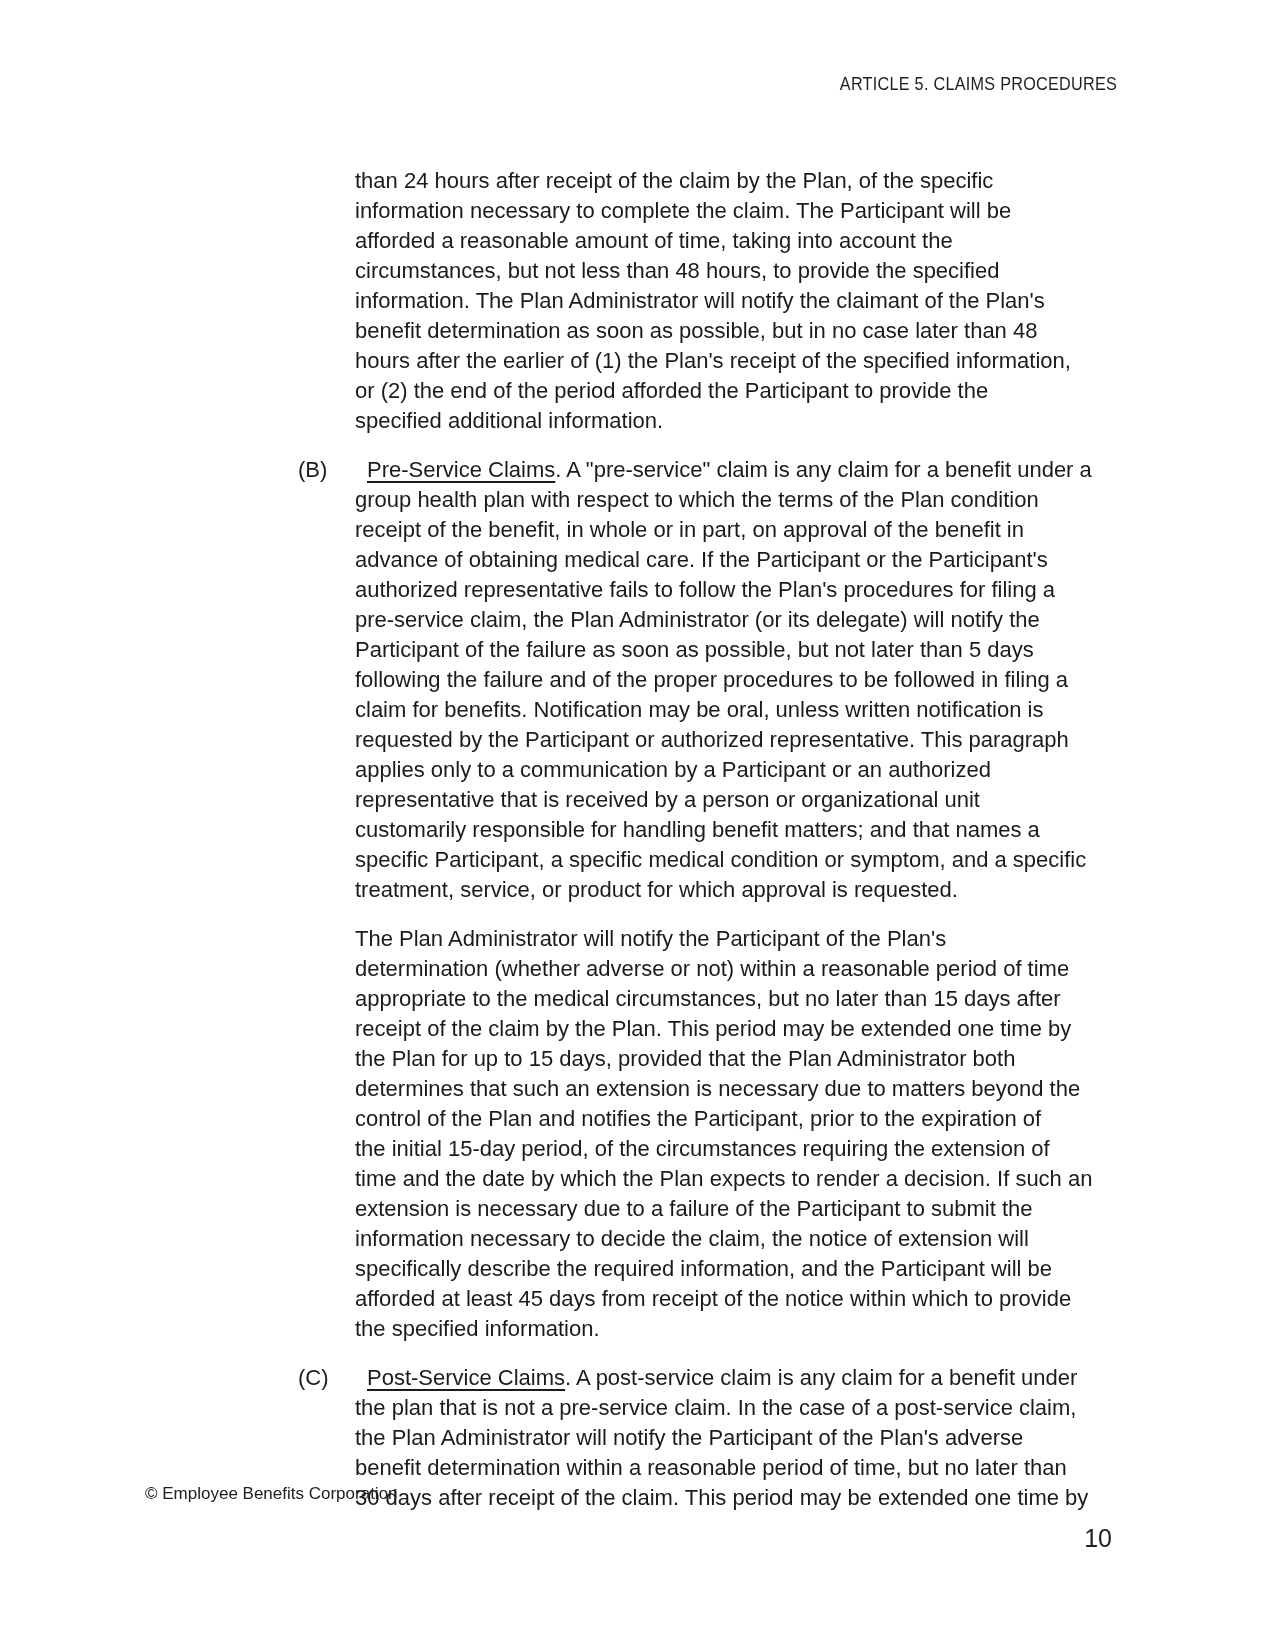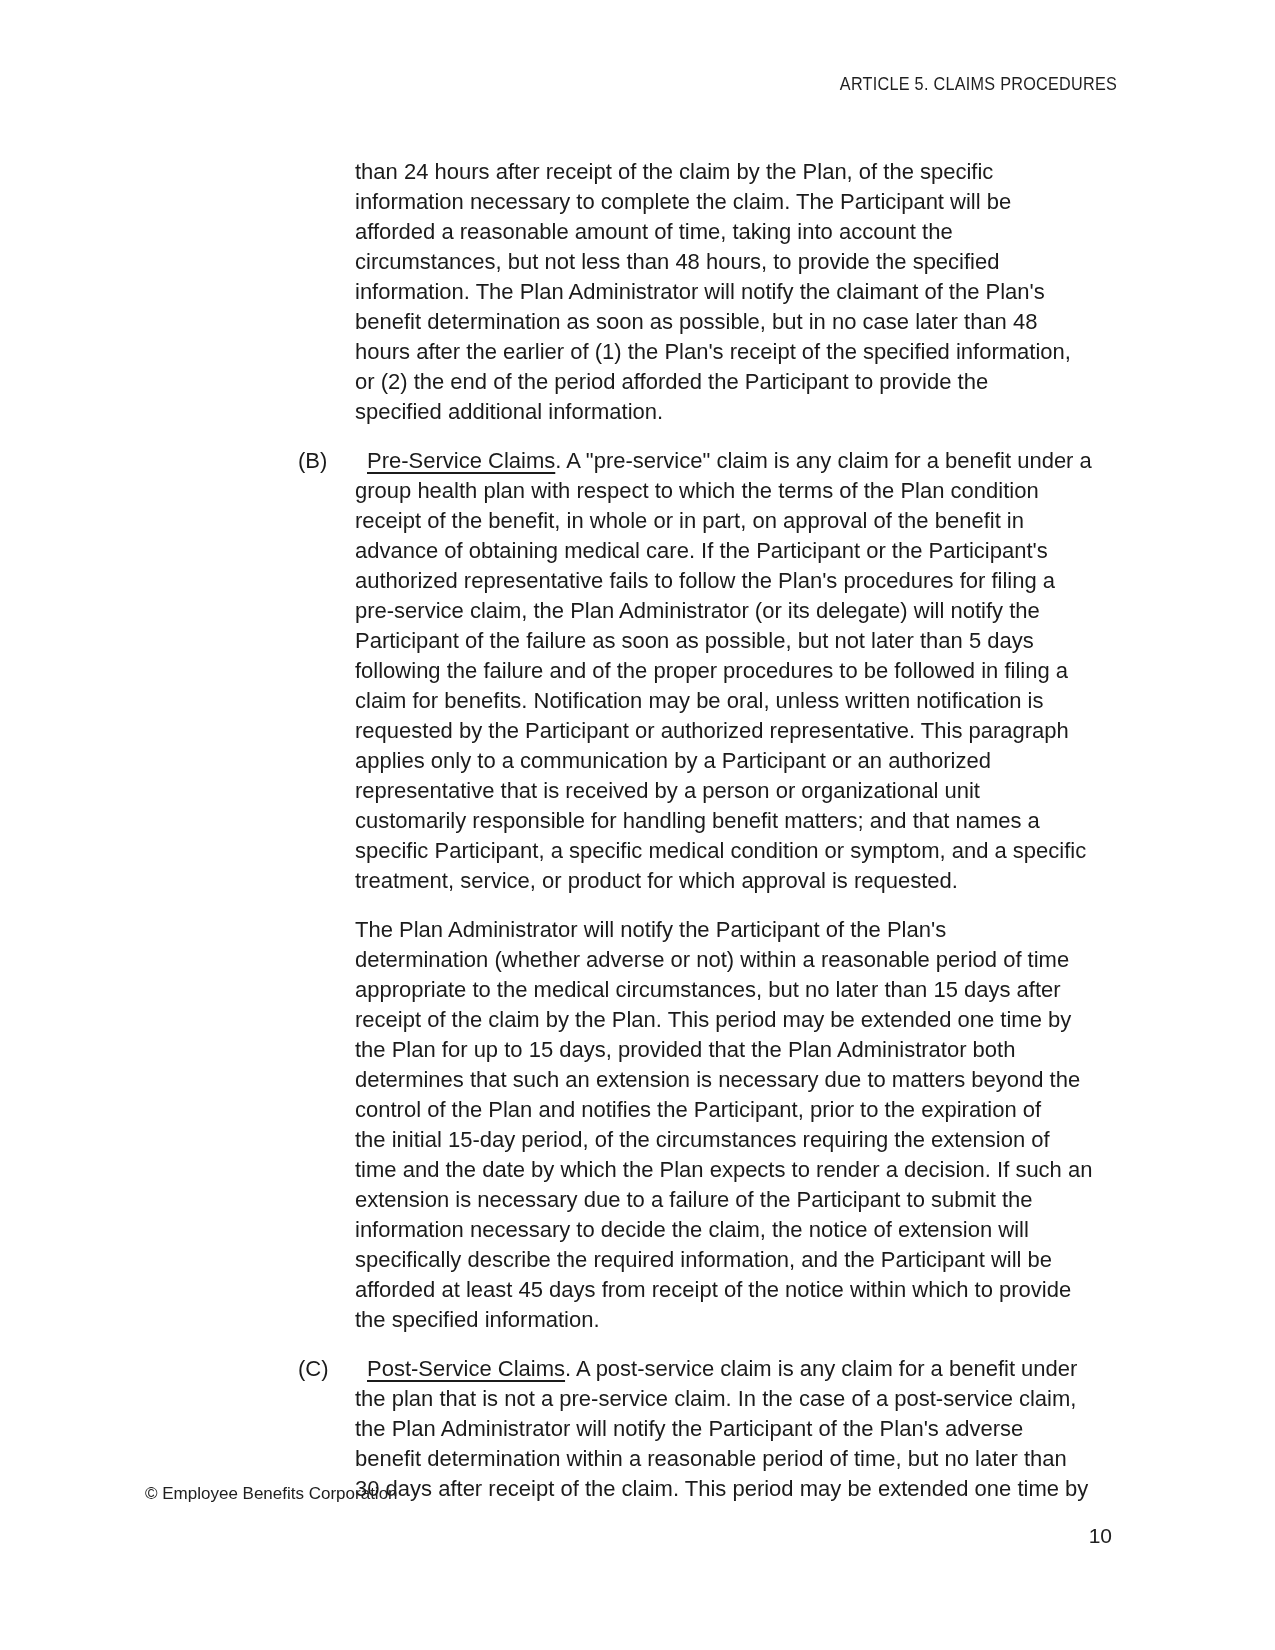--- a/index.html
+++ b/index.html
@@ -25,21 +25,21 @@
   }
   .content {
     position: absolute;
     top: 150px;
     left: 298px;
     width: 870px;
     font-size: 22px;
     line-height: 30px;
   }
   .para {
-    margin: 7px 0 19px 57px;
+    margin: 16px 0 19px 57px;
     width: 800px;
     white-space: pre-line;
   }
   .item {
     display: flex;
     margin: 0 0 19px 0;
   }
   .item .label {
     flex: 0 0 57px;
     width: 57px;
@@ -58,21 +58,21 @@
     position: absolute;
     left: 145px;
     top: 1484px;
     font-size: 17px;
     color: #202020;
   }
   .footer-right {
     position: absolute;
     right: 155px;
     top: 1524px;
-    font-size: 21px;
+    font-size: 25px;
     color: #202020;
   }
 </style>
 </head>
 <body>
 
 <div class="page">
 
   <div class="header">ARTICLE 5. CLAIMS PROCEDURES</div>
 

